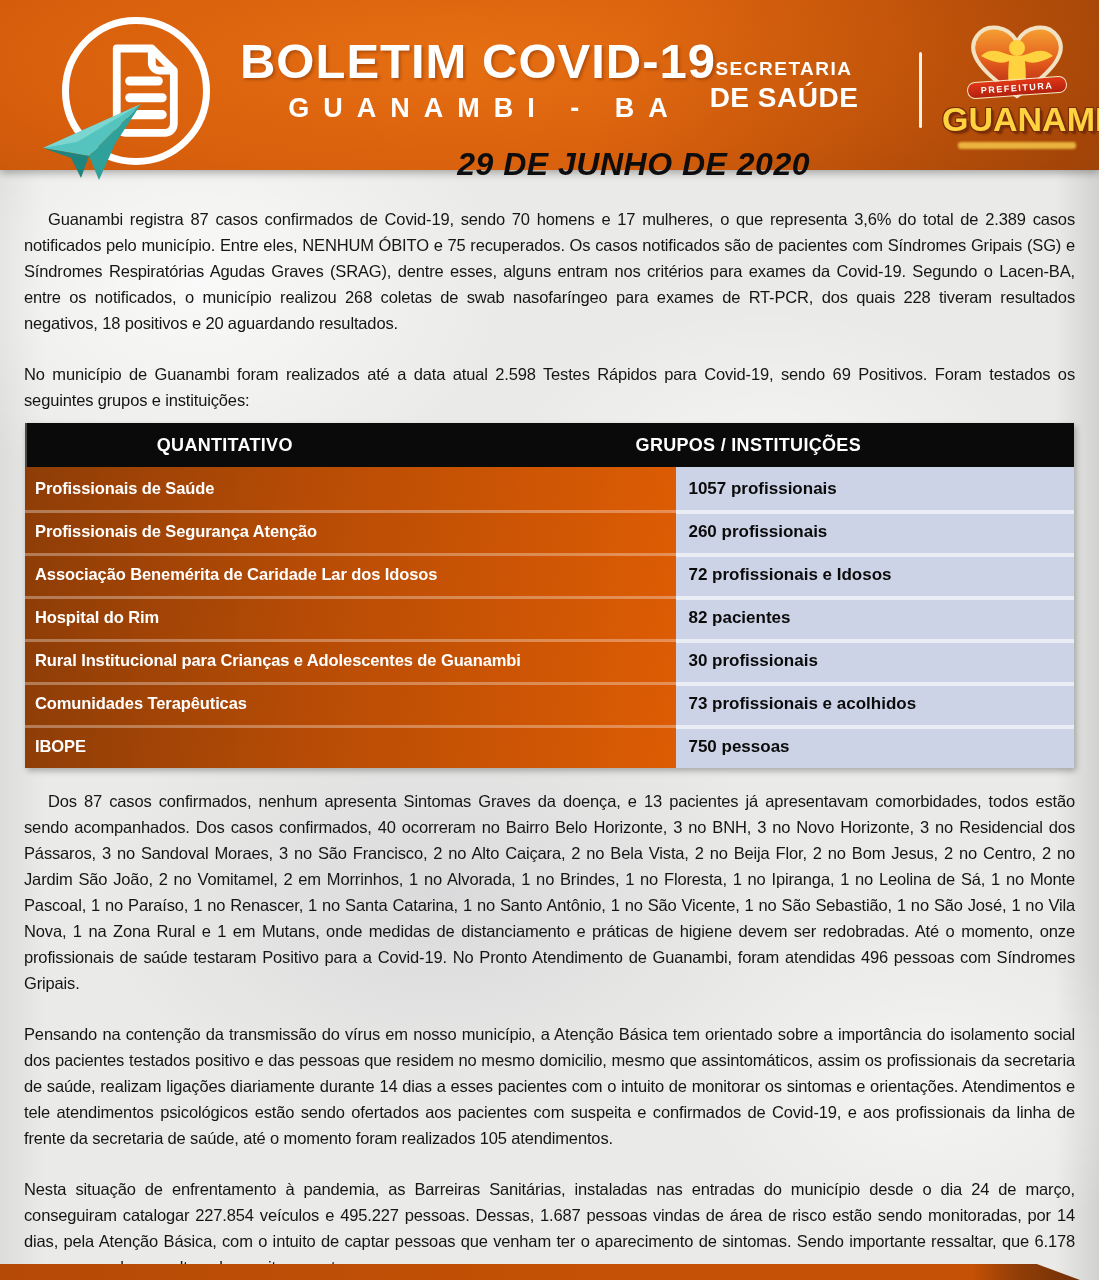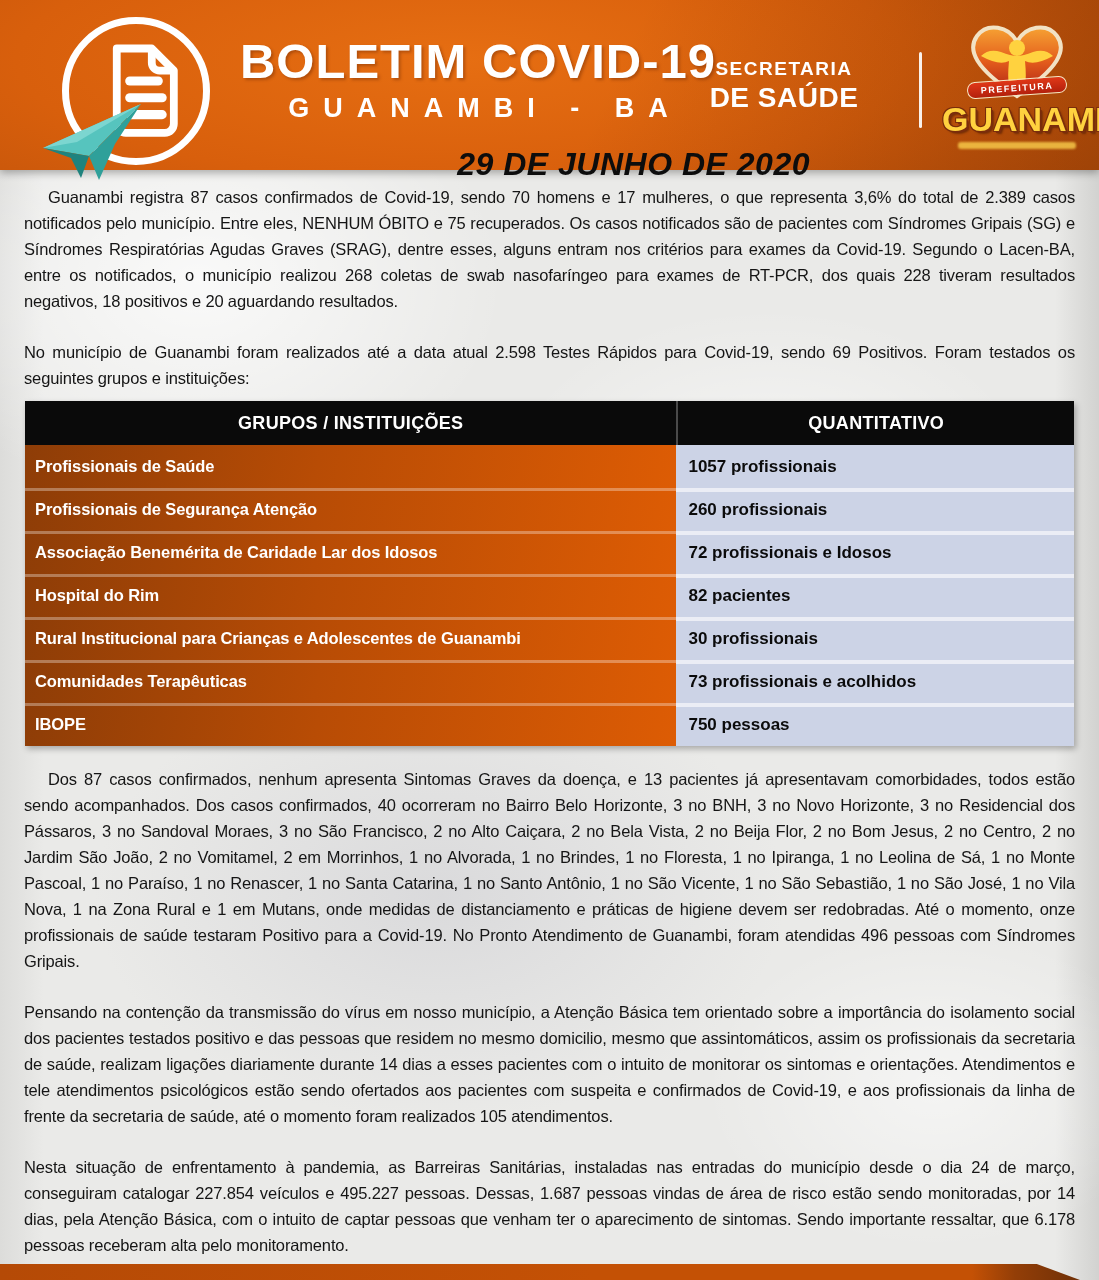--- a/index.html
+++ b/index.html
@@ -49,21 +49,21 @@
     transform:rotate(-4deg); color:#fff; font-size:9px; font-weight:bold; letter-spacing:1.5px; text-align:center;
   }
   .gnb-name {
     font-size:34px; font-weight:bold; color:#ffd23f; letter-spacing:0px; white-space:nowrap;
     text-shadow:-1px -1px 0 #7a2d0c, 1px -1px 0 #7a2d0c, -1px 1px 0 #7a2d0c, 2px 2px 0 #7a2d0c, 3px 3px 2px rgba(60,20,0,.5);
   }
   .gnb-tagline { margin:3px auto 0; width:118px; height:7px; border-radius:3px;
     background:rgba(255,215,80,.75); filter:blur(1.2px); }
 
   
-  .content { padding:14px 24px 0; color:#151515; }
+  .content { padding:14px 24px 0; color:#151515;margin-top:22px; }
   .content p {
     font-size:16.5px; line-height:26px; text-align:justify; letter-spacing:-.15px;
     margin-bottom:25px;
   }
   .content p.indent { text-indent:24px; }
   .content p.tight { margin-bottom:10px; }
 
   
   .covid-table { margin:0 1px 20px; box-shadow:2px 3px 6px rgba(0,0,0,.28); }
   .trow, .thead-row { display:flex; width:100%; }
@@ -155,22 +155,22 @@
   </header>
 
   <main class="content">
 
     <p class="indent">Guanambi registra 87 casos confirmados de Covid-19, sendo 70 homens e 17 mulheres, o que representa 3,6% do total de 2.389 casos notificados pelo município. Entre eles, NENHUM ÓBITO e 75 recuperados. Os casos notificados são de pacientes com Síndromes Gripais (SG) e Síndromes Respiratórias Agudas Graves (SRAG), dentre esses, alguns entram nos critérios para exames da Covid-19. Segundo o Lacen-BA, entre os notificados, o município realizou 268 coletas de swab nasofaríngeo para exames de RT-PCR, dos quais 228 tiveram resultados negativos, 18 positivos e 20 aguardando resultados.</p>
 
     <p class="tight">No município de Guanambi foram realizados até a data atual 2.598 Testes Rápidos para Covid-19, sendo 69 Positivos. Foram testados os seguintes grupos e instituições:</p>
 
     <section class="covid-table">
       <div class="thead-row">
+        <div class="th col-r">QUANTITATIVO</div>
         <div class="th col-l">GRUPOS / INSTITUIÇÕES</div>
-        <div class="th col-r">QUANTITATIVO</div>
       </div>
       <div>
 
           <div class="trow">
             <div class="cell cell-left">Profissionais de Saúde</div>
             <div class="cell cell-right">1057 profissionais</div>
           </div>
 
           <div class="trow">
             <div class="cell cell-left">Profissionais de Segurança Atenção</div>

